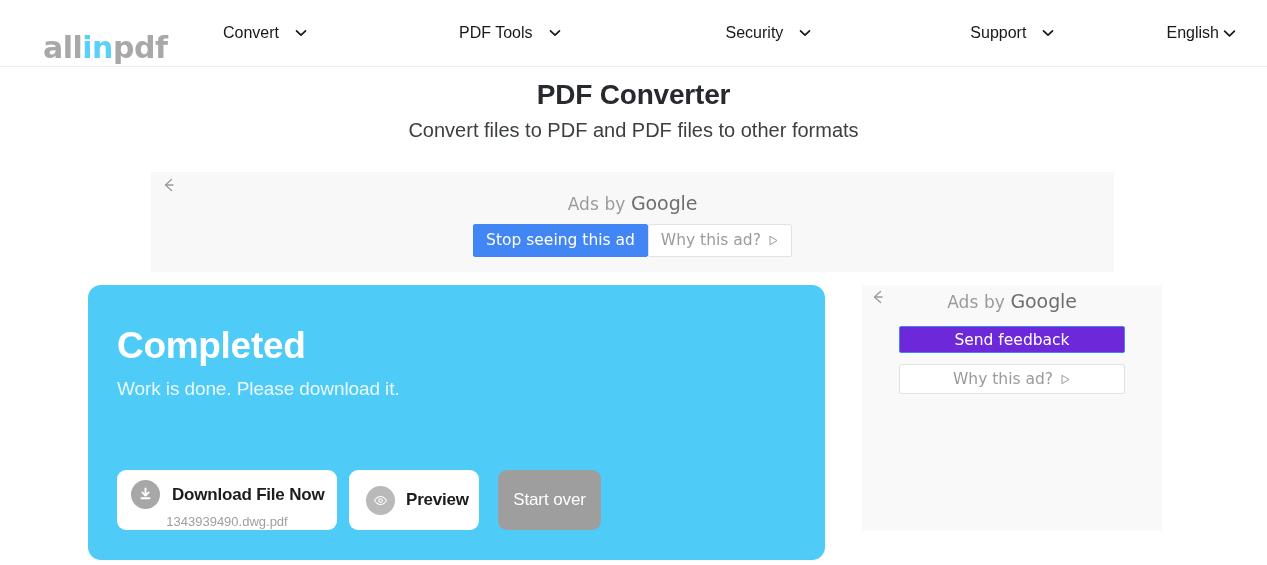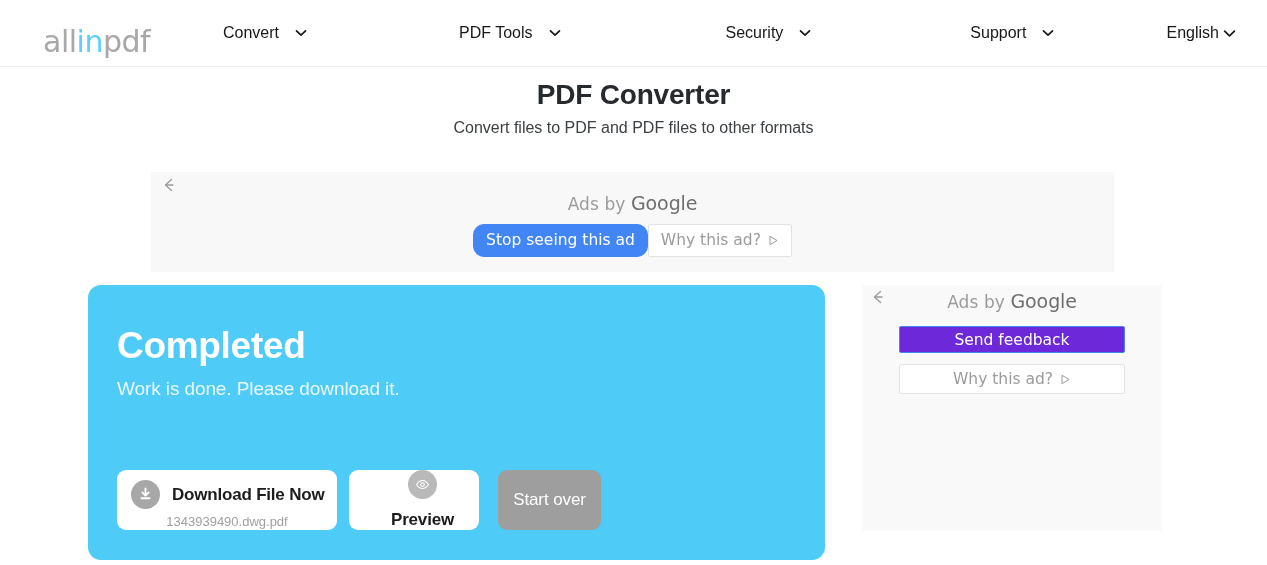--- a/index.html
+++ b/index.html
@@ -26,23 +26,23 @@
     left: 0; top: 0;
     width: 1267px;
     height: 67px;
     background: #ffffff;
     border-bottom: 1px solid #eceef0;
   }
 
   .logo {
     position: absolute;
     left: 43px;
-    top: 26px;
+    top: 32px;
     font-size: 30px;
-    font-weight: 400;
+    font-weight: 700;
     letter-spacing: -0.5px;
     line-height: 32px;
     color: #a8a8a8;
     font-family: "DejaVu Sans", sans-serif;
   }
   .logo .accent { color: #5bd1f9; }
 
   .nav-items {
     position: absolute;
     left: 223px;
@@ -91,21 +91,21 @@
     font-size: 28px;
     font-weight: 700;
     color: #26292e;
     letter-spacing: -0.2px;
   }
   .page-sub {
     position: absolute;
     left: 0; top: 119px;
     width: 1267px;
     text-align: center;
-    font-size: 16px;
+    font-size: 20px;
     color: #3c4043;
   }
 
   
   .ad-top {
     position: absolute;
     left: 151px;
     top: 172px;
     width: 963px;
     height: 100px;
@@ -148,21 +148,21 @@
     align-items: center;
     margin-top: 10px;
   }
   .btn-stop {
     background: #4285f4;
     color: #ffffff;
     font-family: "DejaVu Sans", sans-serif;
     font-size: 15.5px;
     padding: 6px 12px 7px;
     border: 1px solid #4285f4;
-    border-radius: 11px;
+    border-radius: 2px;
     cursor: pointer;
     white-space: nowrap;
     line-height: 18px;
   }
   .btn-why {
     background: #ffffff;
     color: #9b9b9b;
     font-family: "DejaVu Sans", sans-serif;
     font-size: 15.5px;
     padding: 6px 12px 7px;
@@ -268,21 +268,20 @@
     width: 130px;
     height: 60px;
     background: #ffffff;
     border-radius: 9px;
     margin-left: 12px;
     display: flex;
     align-items: center;
     gap: 11px;
     padding-left: 17px;
     cursor: pointer;
-    flex-direction: column;
   }
   .pv-label {
     font-size: 17px;
     font-weight: 700;
     color: #1c1c1c;
     letter-spacing: -0.2px;
   }
 
   .btn-startover {
     width: 103px;

